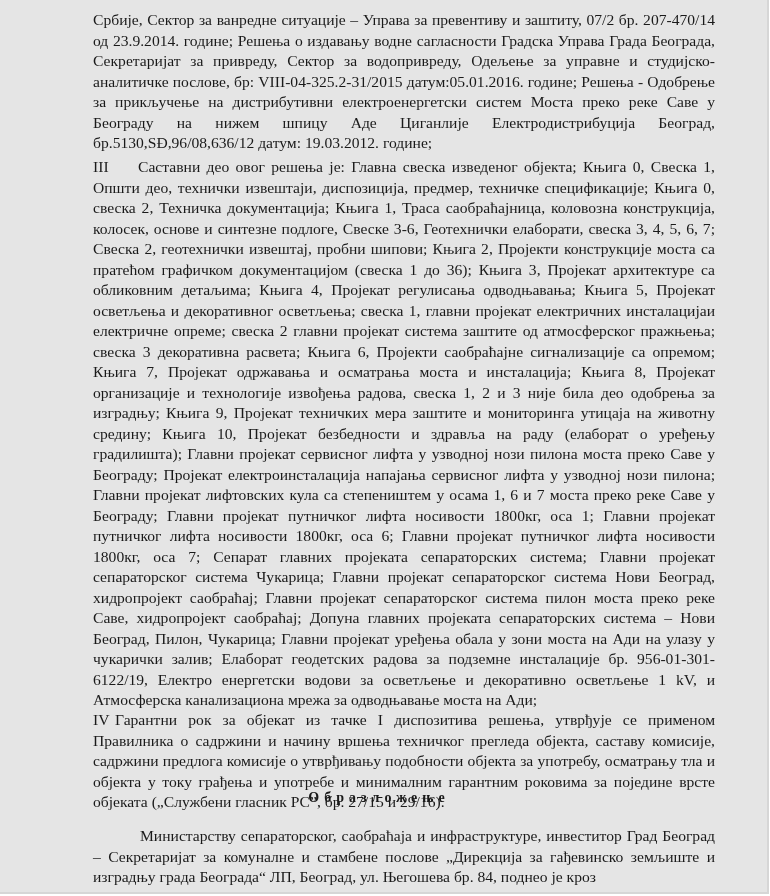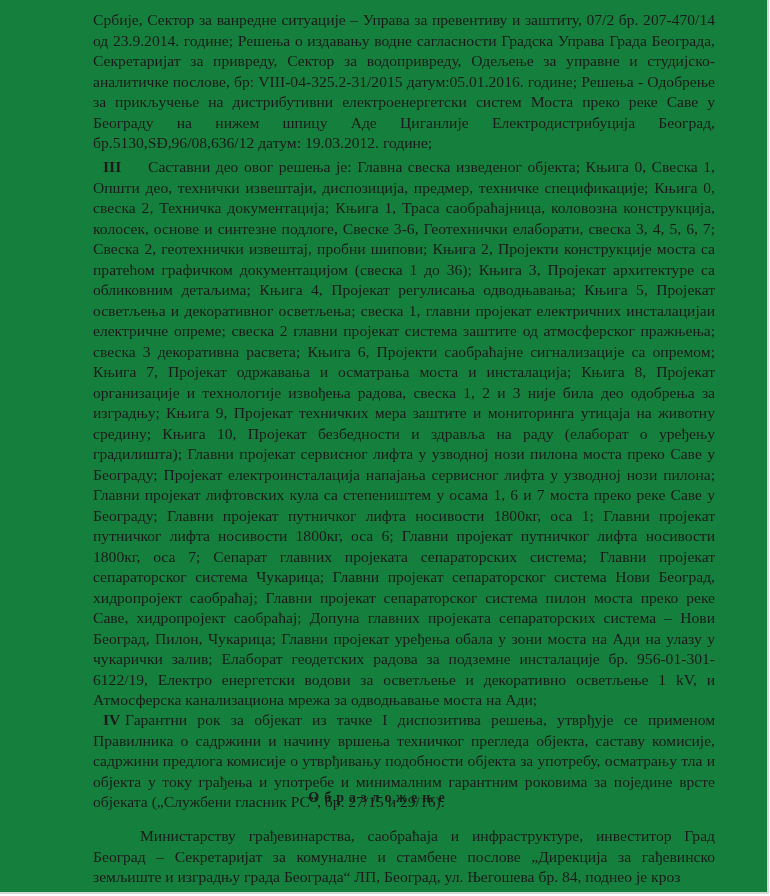--- a/index.html
+++ b/index.html
@@ -1,51 +1,51 @@
 <!DOCTYPE html>
 <html><head>
 <meta charset="utf-8">
 <style>
   html, body { margin: 0; padding: 0; background: #ffffff; }
   body { width: 770px; height: 896px; overflow: hidden; position: relative; }
   .page {
     position: absolute; left: 0; top: 0; width: 767px; height: 892px;
-    background: #15803d;
+    background: #e5e5e5;
     border-right: 2px solid #d6d6d6;
     border-bottom: 2px solid #d6d6d6;
   }
   .text {
     position: absolute; left: 93px; width: 622px;
     font-family: "Liberation Serif", serif;
     font-size: 15.6px; line-height: 20.5px; color: #1a1a1a;
     text-align: justify;
   }
   .p1 { top: 10px; }
   .p3 { top: 157px; }
   .p4 { top: 710px; }
   .title {
     position: absolute; top: 790px; left: 0; width: 758px;
     text-align: center; font-family: "Liberation Serif", serif;
     font-weight: bold; font-size: 14px; letter-spacing: 5px; color: #1a1a1a;
   }
   .p5 { top: 826px; text-indent: 47px; }
-  .num { font-weight: bold; display: inline-block; margin-left: 10px; }
+  .num { font-weight: normal; display: inline-block; }
   .num3 { width: 45px; }
   .num4 { width: 22px; }
 </style>
 </head>
 <body>
 
 <div class="page">
   <div class="text p1">Србије, Сектор за ванредне ситуације – Управа за превентиву и заштиту, 07/2 бр. 207-470/14 од 23.9.2014. године; Решења о издавању водне сагласности Градска Управа Града Београда, Секретаријат за привреду, Сектор за водопривреду, Одељење за управне и студијско-аналитичке послове, бр: VIII-04-325.2-31/2015 датум:05.01.2016. године; Решења - Одобрење за прикључење на дистрибутивни електроенергетски систем Моста преко реке Саве у Београду на нижем шпицу Аде Циганлије Електродистрибуција Београд, бр.5130,SĐ,96/08,636/12 датум: 19.03.2012. године;</div>
 
   <div class="text p3">
     <span class="num num3">III</span><span>Саставни део овог решења је: Главна свеска изведеног објекта; Књига 0, Свеска 1, Општи део, технички извештаји, диспозиција, предмер, техничке спецификације; Књига 0, свеска 2, Техничка документација; Књига 1, Траса саобраћајница, коловозна конструкција, колосек, основе и синтезне подлоге, Свеске 3-6, Геотехнички елаборати, свеска  3, 4, 5, 6, 7; Свеска 2, геотехнички извештај, пробни шипови; Књига 2, Пројекти конструкције моста са пратећом графичком документацијом (свеска 1 до 36); Књига 3, Пројекат архитектуре са обликовним детаљима; Књига 4, Пројекат регулисања одводњавања; Књига 5, Пројекат осветљења и декоративног осветљења; свеска 1, главни пројекат електричних инсталацијаи електричне опреме; свеска 2 главни пројекат система заштите од атмосферског пражњења; свеска 3 декоративна расвета; Књига 6, Пројекти саобраћајне сигнализације са опремом; Књига 7, Пројекат одржавања и осматрања моста и инсталација; Књига 8, Пројекат организације и технологије извођења радова, свеска 1, 2 и 3 није била део одобрења за изградњу; Књига 9, Пројекат техничких мера заштите и мониторинга утицаја на животну средину; Књига 10, Пројекат безбедности и здравља на раду (елаборат о уређењу градилишта); Главни пројекат сервисног лифта у узводној нози пилона моста преко Саве у  Београду; Пројекат електроинсталација напајања сервисног лифта у узводној нози пилона; Главни пројекат лифтовских кула са степеништем у осама 1, 6 и 7 моста преко реке Саве у Београду; Главни пројекат путничког лифта носивости 1800кг, оса 1; Главни пројекат путничког лифта носивости 1800кг, оса 6; Главни пројекат путничког лифта носивости 1800кг, оса 7; Сепарат главних пројеката сепараторских система; Главни пројекат сепараторског система Чукарица; Главни пројекат сепараторског система Нови Београд, хидропројект саобраћај; Главни пројекат сепараторског система пилон моста преко реке Саве, хидропројект саобраћај; Допуна главних пројеката сепараторских система – Нови Београд, Пилон, Чукарица; Главни пројекат уређења обала у зони моста на Ади на улазу у чукарички залив; Елаборат геодетских радова за подземне инсталације бр. 956-01-301-6122/19, Електро енергетски водови за осветљење и декоративно осветљење 1 kV, и Атмосферска канализациона мрежа за одводњавање моста на Ади;</span>
   </div>
 
   <div class="text p4">
     <span class="num num4">IV</span><span>Гарантни рок за објекат из тачке I диспозитива решења, утврђује се применом Правилника о садржини и начину вршења техничког прегледа објекта, саставу комисије, садржини предлога комисије о утврђивању подобности објекта за употребу, осматрању тла и објекта у току грађења и употребе и минималним гарантним роковима за поједине врсте објеката  („Службени гласник РС”, бр. 27/15 и 29/16).</span>
   </div>
 
   <div class="title">Образложење</div>
 
-  <div class="text p5">Министарству грађевинарства, саобраћаја и инфраструктуре, инвеститор Град Београд – Секретаријат за комуналне и стамбене послове „Дирекција за гађевинско земљиште и изградњу града Београда“ ЛП, Београд, ул. Његошева бр. 84, поднео је кроз</div>
+  <div class="text p5">Министарству сепараторског, саобраћаја и инфраструктуре, инвеститор Град Београд – Секретаријат за комуналне и стамбене послове „Дирекција за гађевинско земљиште и изградњу града Београда“ ЛП, Београд, ул. Његошева бр. 84, поднео је кроз</div>
 </div>
 
 </body></html>

